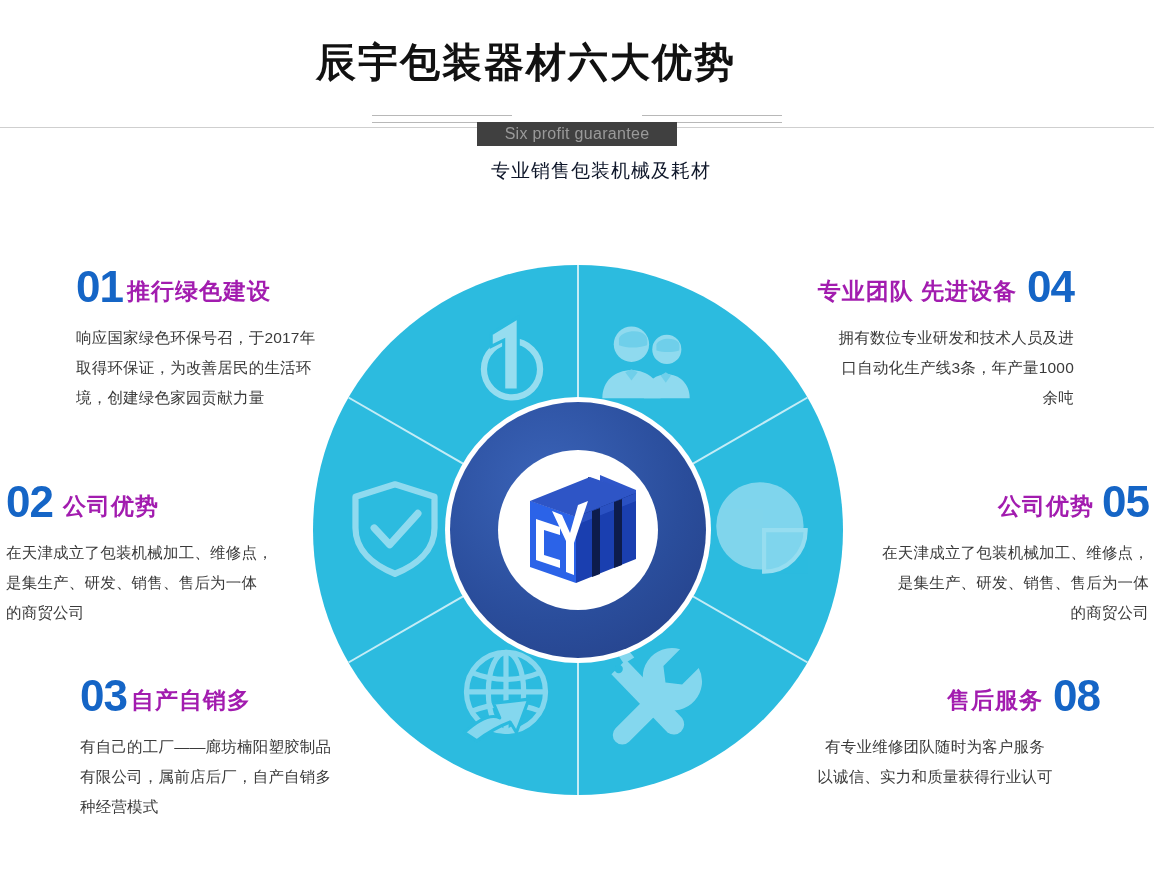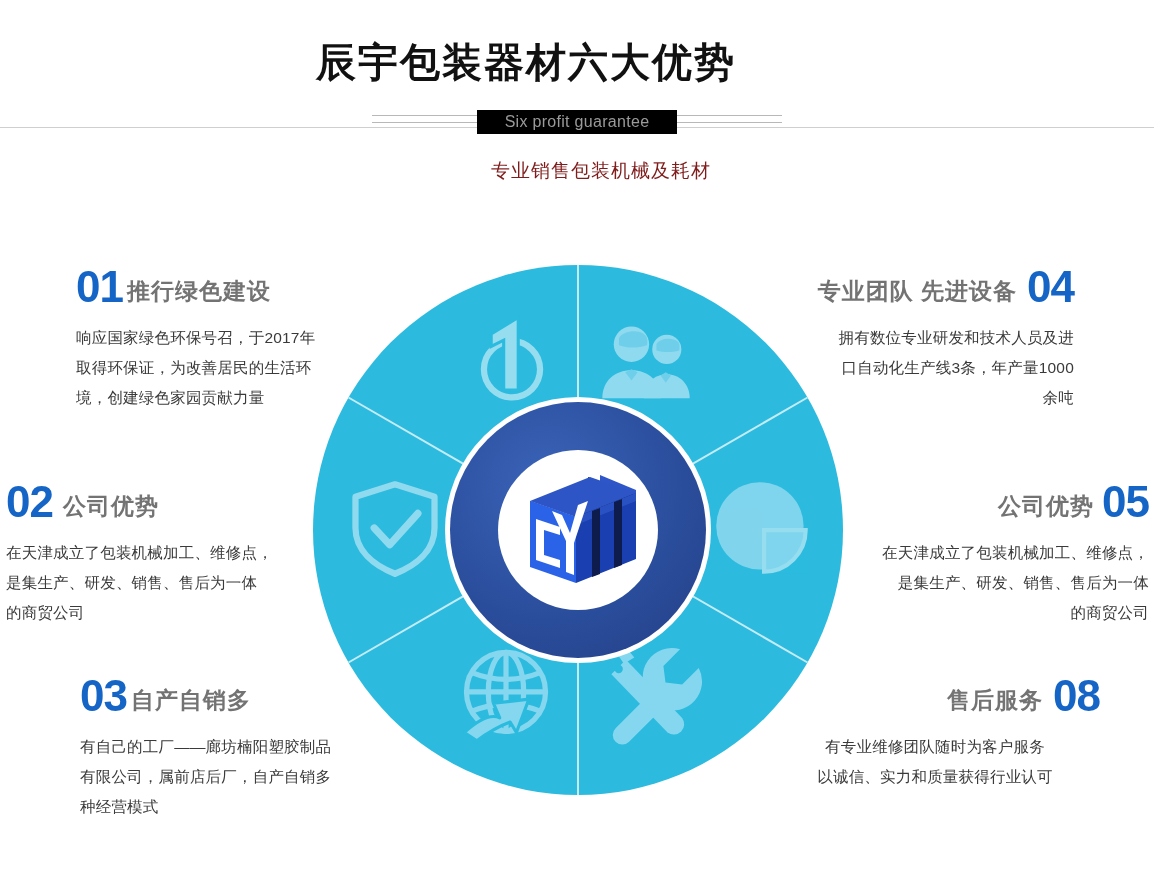--- a/index.html
+++ b/index.html
@@ -35,30 +35,30 @@
     position: absolute; top: 9px; width: 140px; height: 1px;
     background: #b8b8b8;
   }
   .rule-short.second { top: 16px; }
   #rule-left-a  { left: 372px; }
   #rule-left-b  { left: 372px; }
   #rule-right-a { left: 642px; }
   #rule-right-b { left: 642px; }
 
   #subtitle-en {
-    position: absolute; left: 477px; top: 110px; width: 200px;
-    text-align: center; background: #000000;
+    position: absolute; left: 477px; top: 122px; width: 200px;
+    text-align: center; background: #404040;
     font-size: 16px; color: #9a9a9a; letter-spacing: .3px;
     line-height: 24px; padding: 0 6px;
   }
 
   #subtitle-cn {
     position: absolute; left: 0; top: 158px; width: 1154px;
     text-align: center;
-    font-size: 19px; color: #7f1d1d; letter-spacing: 1px; padding-left: 48px;
+    font-size: 19px; color: #0f172a; letter-spacing: 1px; padding-left: 48px;
   }
 
   
   #wheel-wrap {
     position: absolute; left: 313px; top: 265px;
     width: 530px; height: 530px;
   }
   #wheel-disc {
     position: absolute; left: 0; top: 0; width: 530px; height: 530px;
     border-radius: 50%;
@@ -118,21 +118,21 @@
     line-height: 1;
     margin-bottom: 14px;
   }
   .num {
     font-size: 44px; font-weight: bold;
     color: #1565c6; letter-spacing: -1px;
     vertical-align: -3px;
   }
   .head-text {
     font-size: 23px; font-weight: bold;
-    color: #737373; letter-spacing: 1px;
+    color: #a21caf; letter-spacing: 1px;
   }
   .item-body {
     font-size: 15.5px; line-height: 30px; color: #3a3a3a;
     letter-spacing: .2px;
   }
   .item.left  .item-head, .item.left  .item-body { text-align: left; }
   .item.right .item-head, .item.right .item-body { text-align: right; }
   .item.center-right .item-body { text-align: center; }
 
   #item-01 { left: 76px;  top: 265px; width: 300px; }

